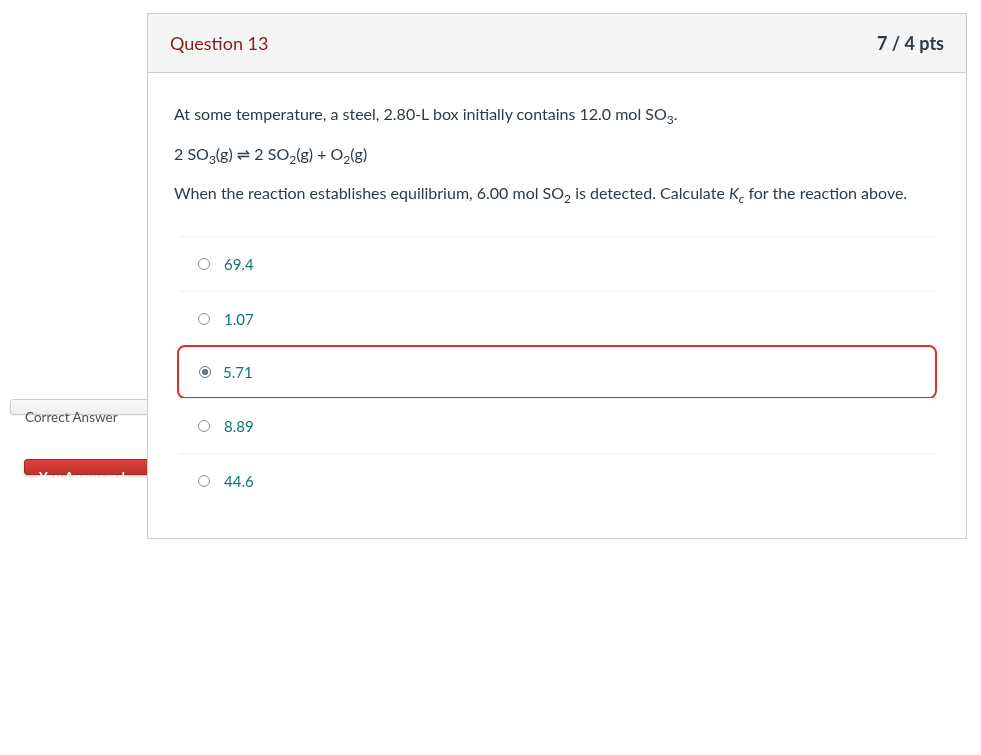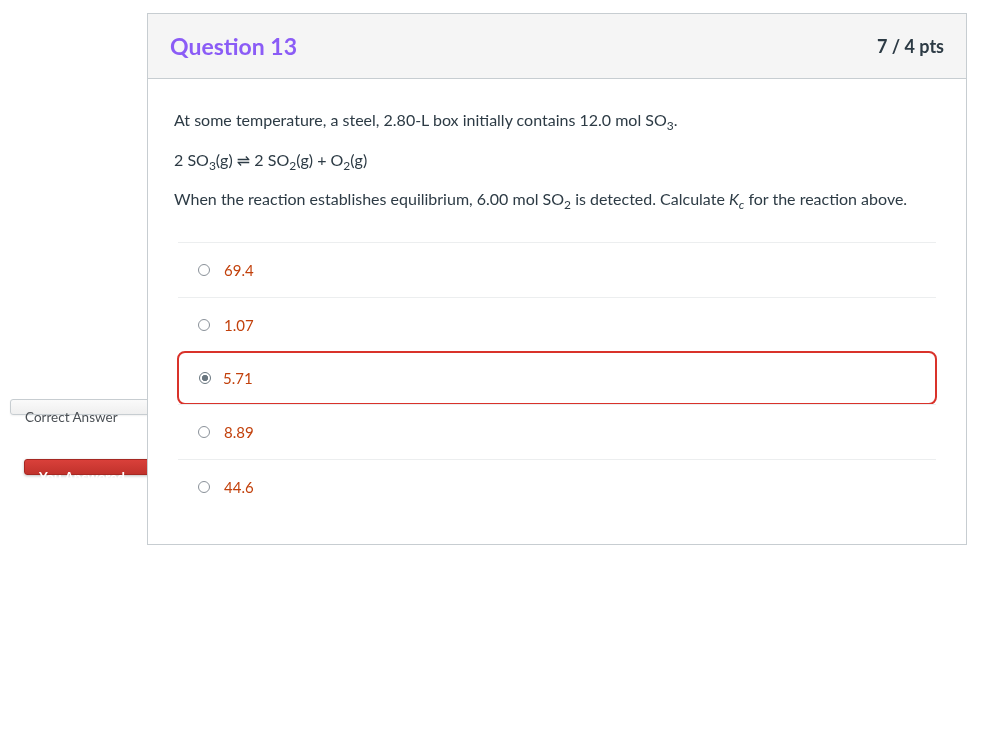--- a/index.html
+++ b/index.html
@@ -23,23 +23,23 @@
   }
   .q-header {
     display: flex;
     justify-content: space-between;
     align-items: center;
     padding: 18px 22px;
     background: #f5f5f5;
     border-bottom: 1px solid #c7cdd1;
   }
   .q-title {
-    font-size: 23px;
-    font-weight: 700;
-    color: #8b5cf6;
+    font-size: 18px;
+    font-weight: 400;
+    color: #7f1d1d;
   }
   .q-points {
     font-size: 18px;
     font-weight: 700;
     color: #2d3b45;
   }
   .q-body {
     padding: 28px 26px 10px 26px;
   }
   .q-text {
@@ -52,21 +52,21 @@
   sub { font-size: 0.75em; vertical-align: sub; line-height: 0; }
   .answers {
     margin-top: 30px;
     padding: 0 4px 20px 4px;
   }
   .answer-row {
     position: relative;
     border-top: 1px solid #eceeef;
     padding: 18px 14px 18px 46px;
     font-size: 15px;
-    color: #c2410c;
+    color: #0f766e;
   }
   .answer-row:first-child { border-top: 1px solid #eceeef; }
   .answer-row:last-child { border-bottom: none; }
   .answer-row.selected-wrong {
     border: 2px solid #d9322a;
     border-radius: 8px;
     padding: 16px 14px 16px 44px;
     margin: -1px -1px;
   }
   .radio-circle {

